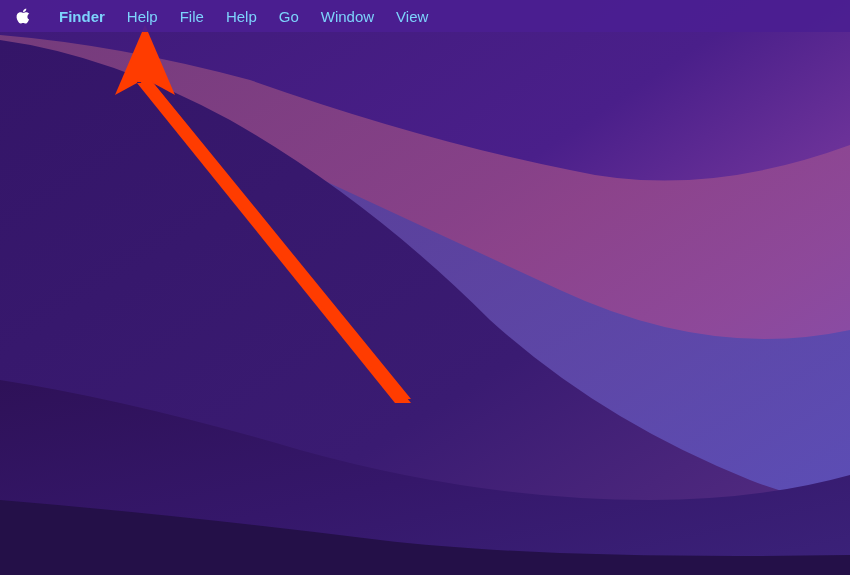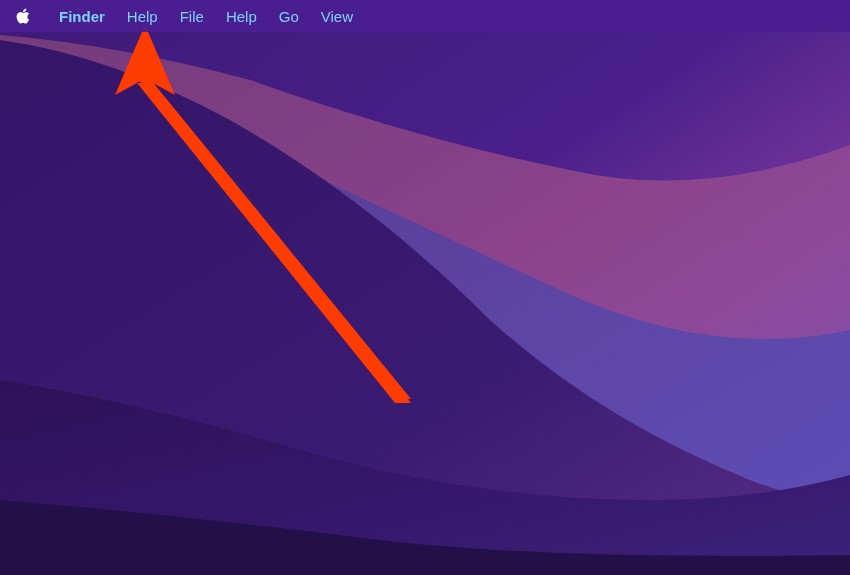--- a/index.html
+++ b/index.html
@@ -127,20 +127,21 @@
     <div class="apple-logo">
       <svg viewBox="0 0 16 16">
         <path fill="#ffffff" d="M12.5,11.2c-0.3,0.7-0.5,1-0.9,1.6c-0.5,0.8-1.3,1.9-2.3,1.9c-0.8,0-1-0.5-2.1-0.5c-1.1,0-1.4,0.5-2.2,0.5 c-0.9,0-1.6-0.9-2.2-1.8c-1.6-2.4-1.8-5.2-0.8-6.7C2.7,5.2,3.8,4.6,4.9,4.6c1.1,0,1.7,0.6,2.6,0.6c0.8,0,1.3-0.6,2.6-0.6 c0.9,0,1.9,0.5,2.6,1.4C10.4,7.2,10.7,10.3,12.5,11.2z M9.3,3.5C9.8,3,10.1,2.2,10,1.3C9.2,1.4,8.4,1.8,7.9,2.4 C7.4,2.9,7.1,3.7,7.2,4.5C8,4.5,8.8,4.1,9.3,3.5z"></path>
       </svg>
     </div>
     <div class="menu-item app-name">Finder</div>
     <div class="menu-item">Help</div>
     <div class="menu-item">File</div>
     <div class="menu-item">Help</div>
     <div class="menu-item">Go</div>
+    <div class="menu-item">Window</div>
     <div class="menu-item">View</div>
   </div>
 
   <div class="arrow-annotation">
     <svg viewBox="0 0 320 400">
       <defs>
         <marker id="arrowhead" markerWidth="1" markerHeight="1" refX="0" refY="0" orient="auto">
         </marker>
       </defs>
       <polygon points="30,0 0,70 22,58 22,58" fill="#ff3c00"></polygon>

